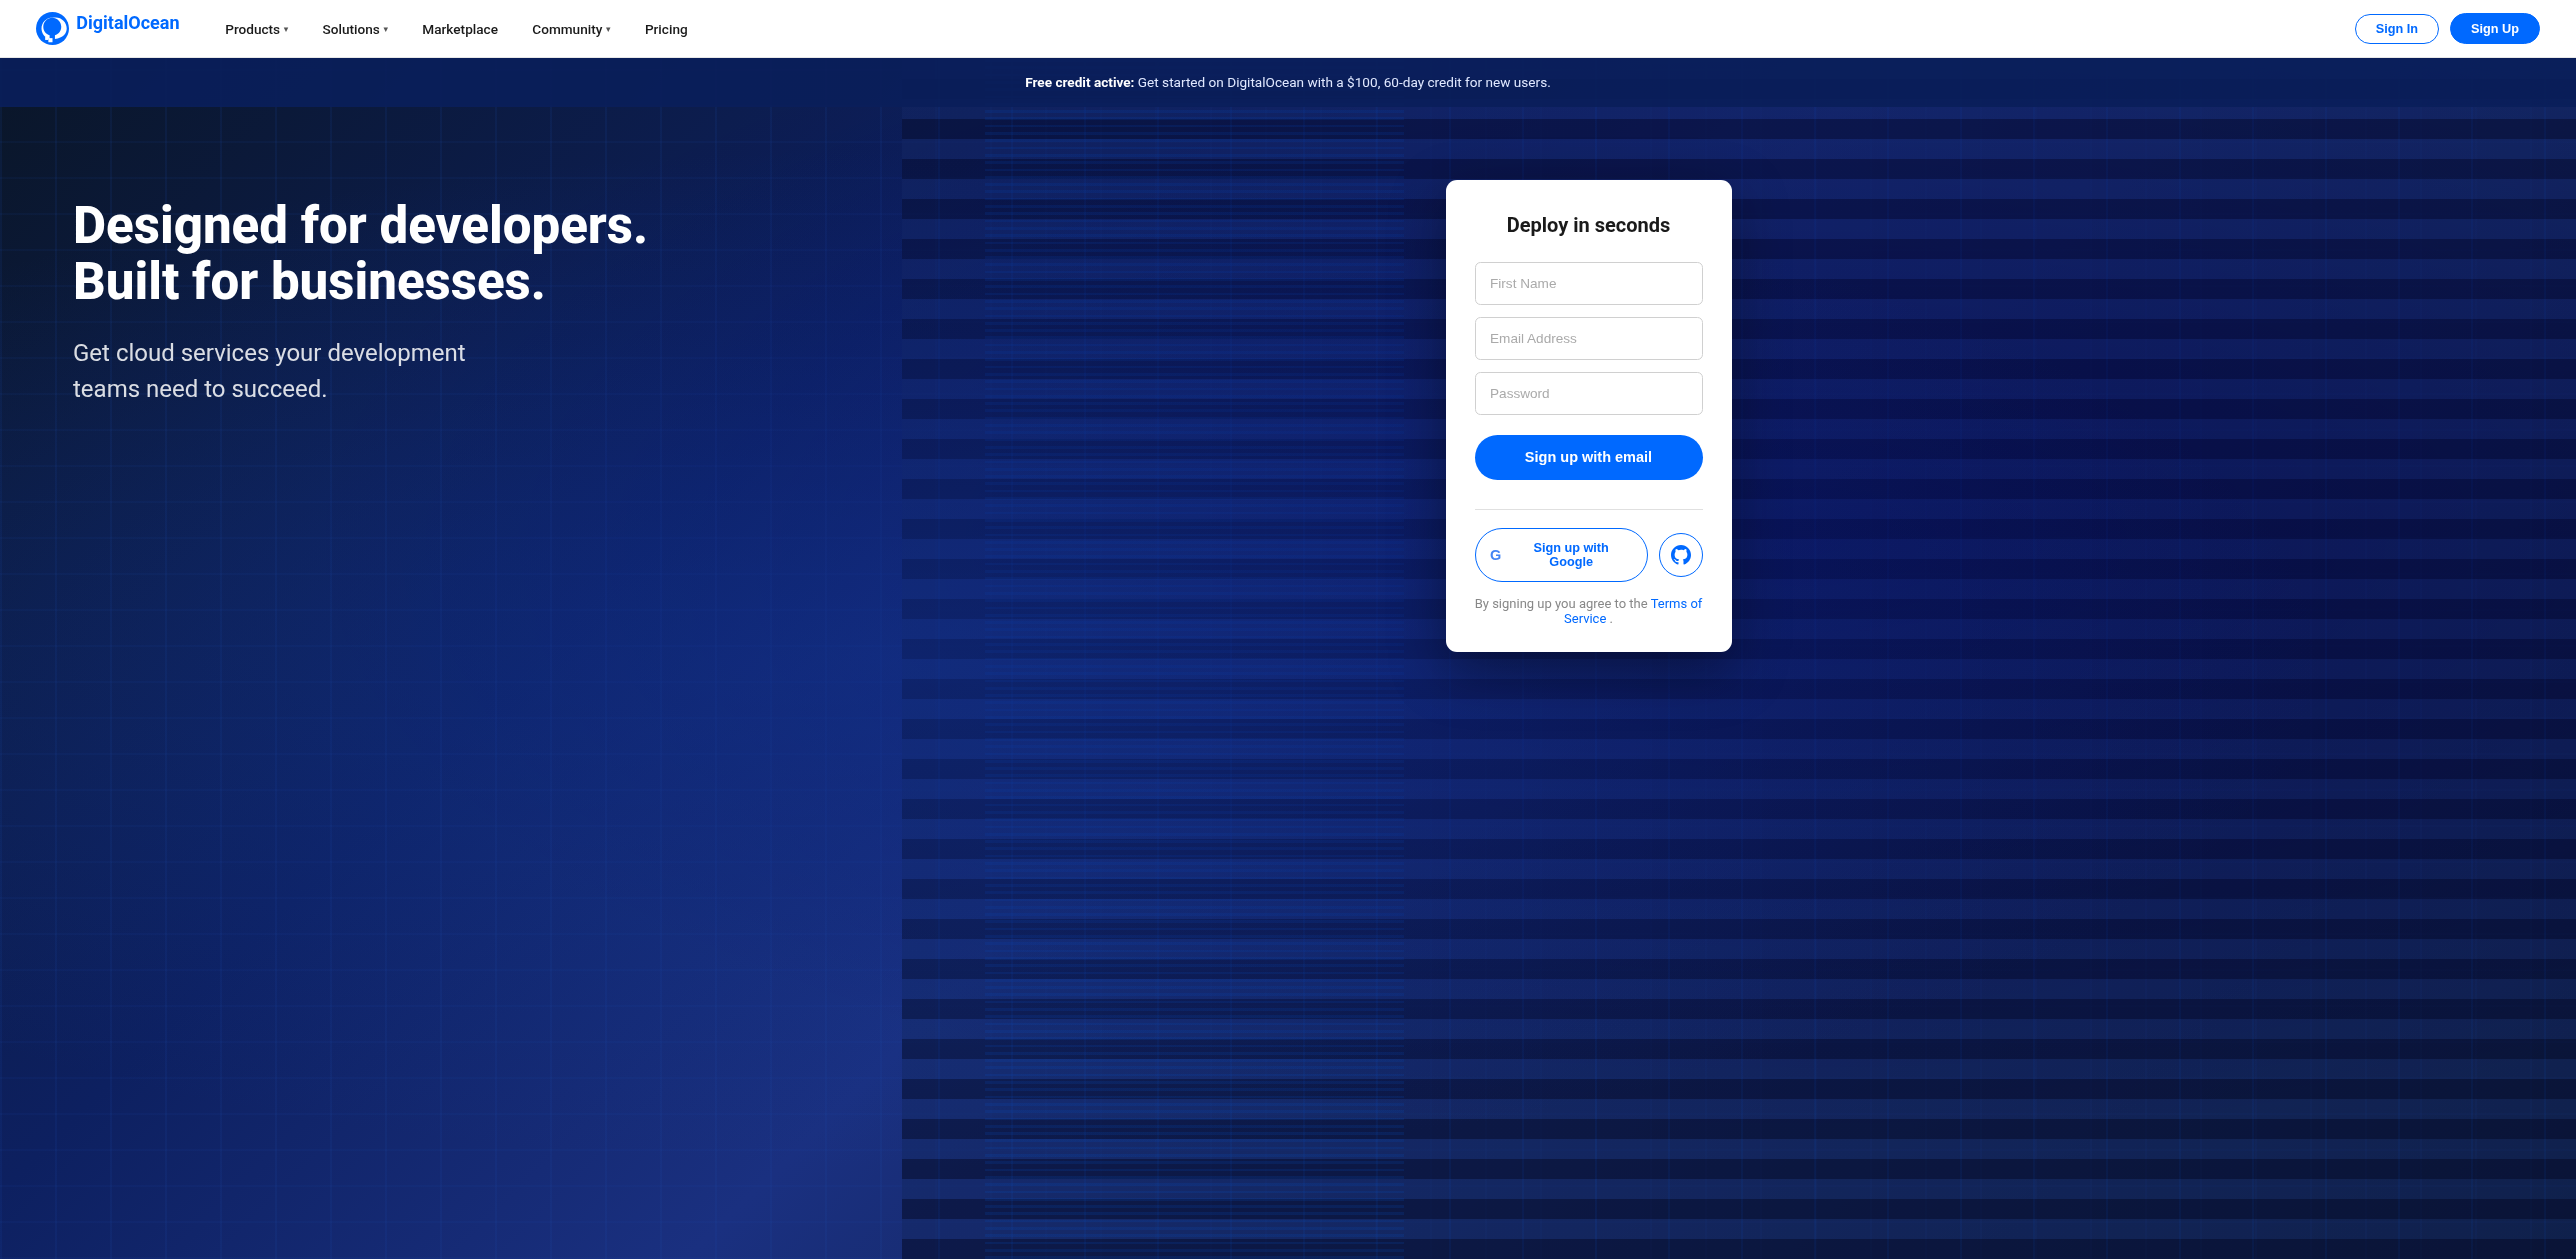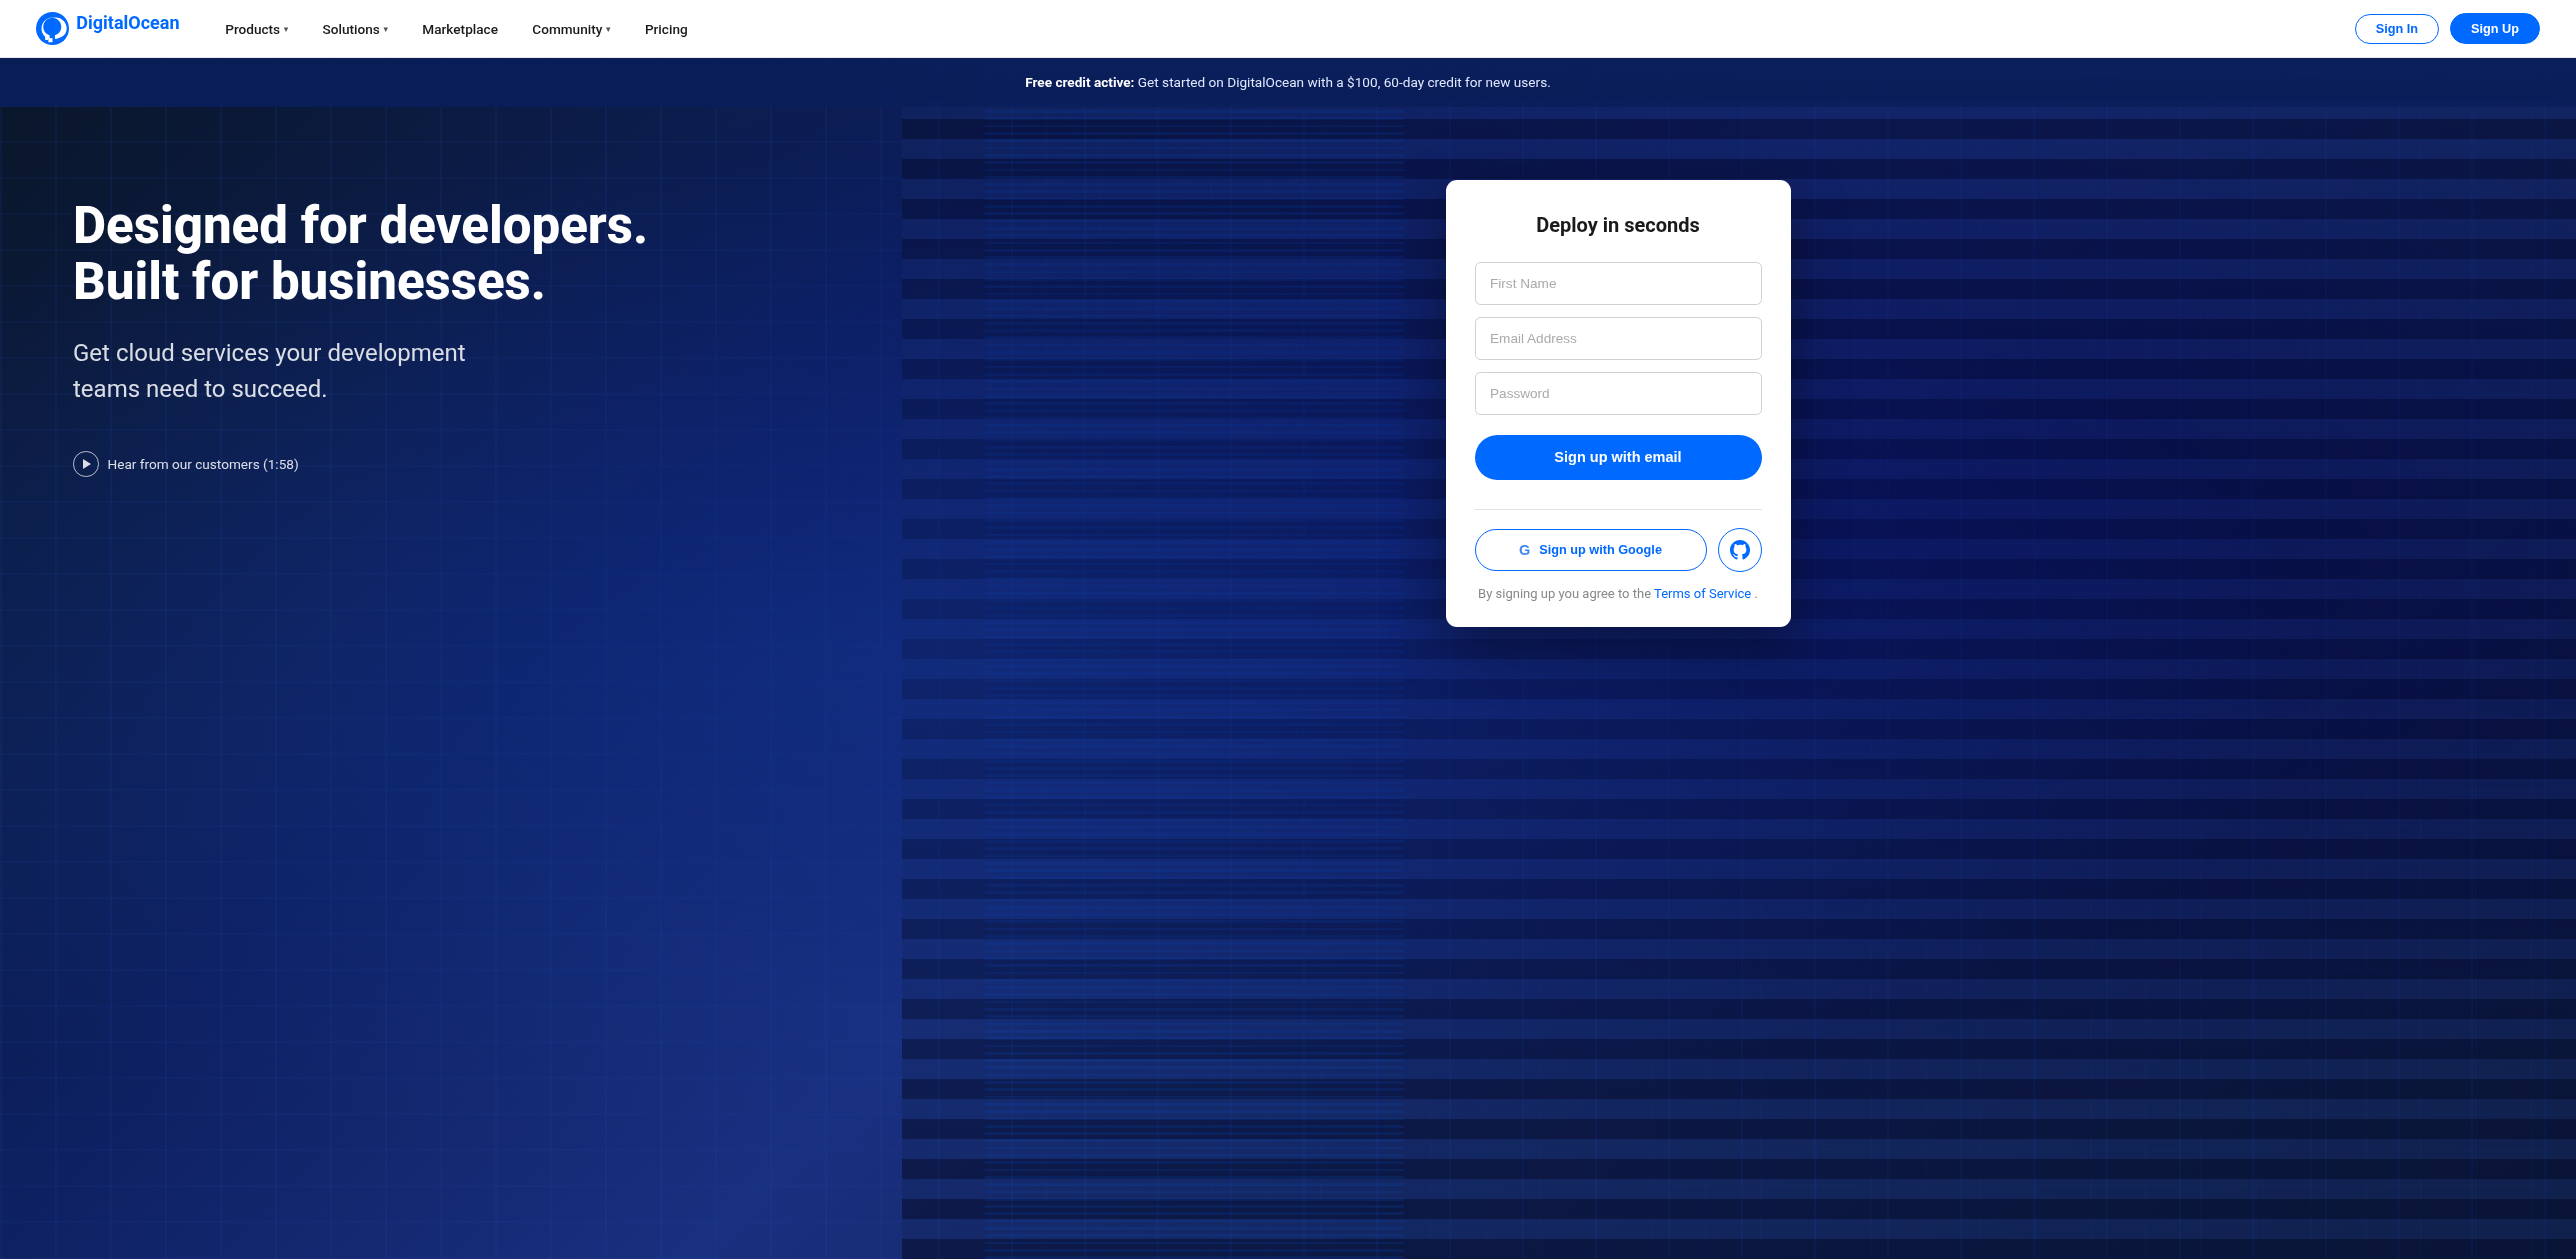--- a/index.html
+++ b/index.html
@@ -226,21 +226,21 @@
       width: 0;
       height: 0;
       border-left: 8.2px solid rgba(255,255,255,0.85);
       border-top: 5.5px solid transparent;
       border-bottom: 5.5px solid transparent;
       margin-left: 2.7px;
     }
 
     
     .signup-card {
-      width: 345px;
+      width: 286px;
       flex-shrink: 0;
       background: #fff;
       border-radius: 11px;
       padding: 33px 29px 25.5px 29px;
       box-shadow: 0 18px 55px rgba(0,0,0,0.4);
     }
     .signup-card-title {
       text-align: center;
       font-size: 20px;
       font-weight: 700;
@@ -382,26 +382,20 @@
   </div>
 
   <div class="hero-content">
 
     <div class="hero-left">
       <h1 class="hero-heading">
         <span>Designed for developers.</span><br>
         <span>Built for businesses.</span>
       </h1>
       <p class="hero-subheading">Get cloud services your development teams need to succeed.</p>
-      <a class="hero-video-link" href="#">
-        <div class="play-icon">
-          <div class="play-triangle"></div>
-        </div>
-        <span>Hear from our customers (1:58)</span>
-      </a>
     </div>
 
     <div class="signup-card">
       <h2 class="signup-card-title">Deploy in seconds</h2>
 
       <div class="form-group">
         <input class="form-input" type="text" placeholder="First Name" style="">
       </div>
       <div class="form-group">
         <input class="form-input" type="email" placeholder="Email Address" style="">

